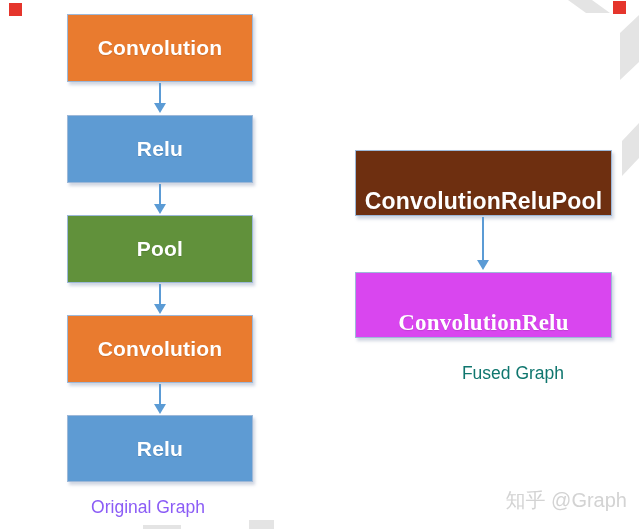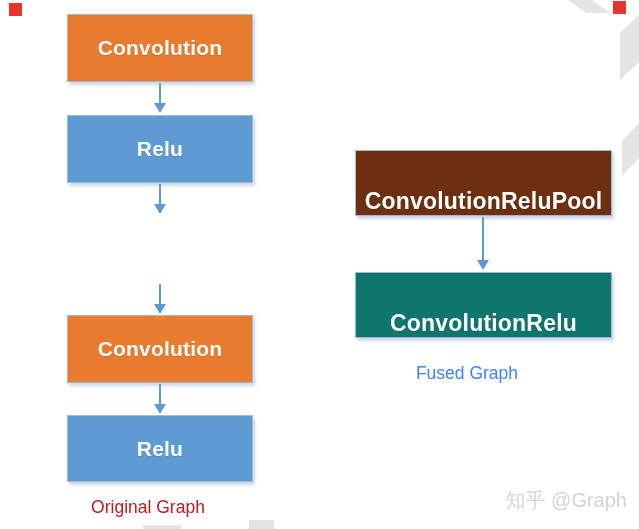--- a/index.html
+++ b/index.html
@@ -85,42 +85,45 @@
   </div>
   <div class="arrow-line al1" style="background-color: rgb(91, 155, 213);"></div>
   <div class="arrow-head ah1" style="border-top-color: rgb(91, 155, 213);"></div>
 
   <div class="node left-node n2" style="background-color: rgb(94, 155, 211);">
     <span class="node-label">Relu</span>
   </div>
   <div class="arrow-line al2" style="background-color: rgb(91, 155, 213);"></div>
   <div class="arrow-head ah2" style="border-top-color: rgb(91, 155, 213);"></div>
 
+  <div class="node left-node n3" style="background-color: rgb(97, 145, 59);">
+    <span class="node-label">Pool</span>
+  </div>
   <div class="arrow-line al3" style="background-color: rgb(91, 155, 213);"></div>
   <div class="arrow-head ah3" style="border-top-color: rgb(91, 155, 213);"></div>
 
   <div class="node left-node n4" style="background-color: rgb(233, 123, 47);">
     <span class="node-label">Convolution</span>
   </div>
   <div class="arrow-line al4" style="background-color: rgb(91, 155, 213);"></div>
   <div class="arrow-head ah4" style="border-top-color: rgb(91, 155, 213);"></div>
 
   <div class="node left-node n5" style="background-color: rgb(94, 155, 211);">
     <span class="node-label">Relu</span>
   </div>
 
-  <div class="caption caption-left" style="color: #b91c1c;">Original Graph</div>
+  <div class="caption caption-left" style="color: #8b5cf6;">Original Graph</div>
 
   <div class="node right-node rn1" style="background-color: rgb(110, 47, 16);">
     <span class="node-label">ConvolutionReluPool</span>
   </div>
   <div class="arrow-line al5" style="background-color: rgb(91, 155, 213);"></div>
   <div class="arrow-head ah5" style="border-top-color: rgb(91, 155, 213);"></div>
 
-  <div class="node right-node rn2" style="background-color: #0f766e;">
+  <div class="node right-node rn2" style="background-color: #d946ef; font-family: Liberation Serif, serif;">
     <span class="node-label">ConvolutionRelu</span>
   </div>
 
-  <div class="caption caption-right" style="color: #3b82f6;">Fused Graph</div>
+  <div class="caption caption-right" style="color: #0f766e; margin-left: 46px;">Fused Graph</div>
 
   <div class="wm-text" style="color: rgb(211, 211, 211);">知乎 @Graph</div>
 
 </div>
 
 </body></html>

